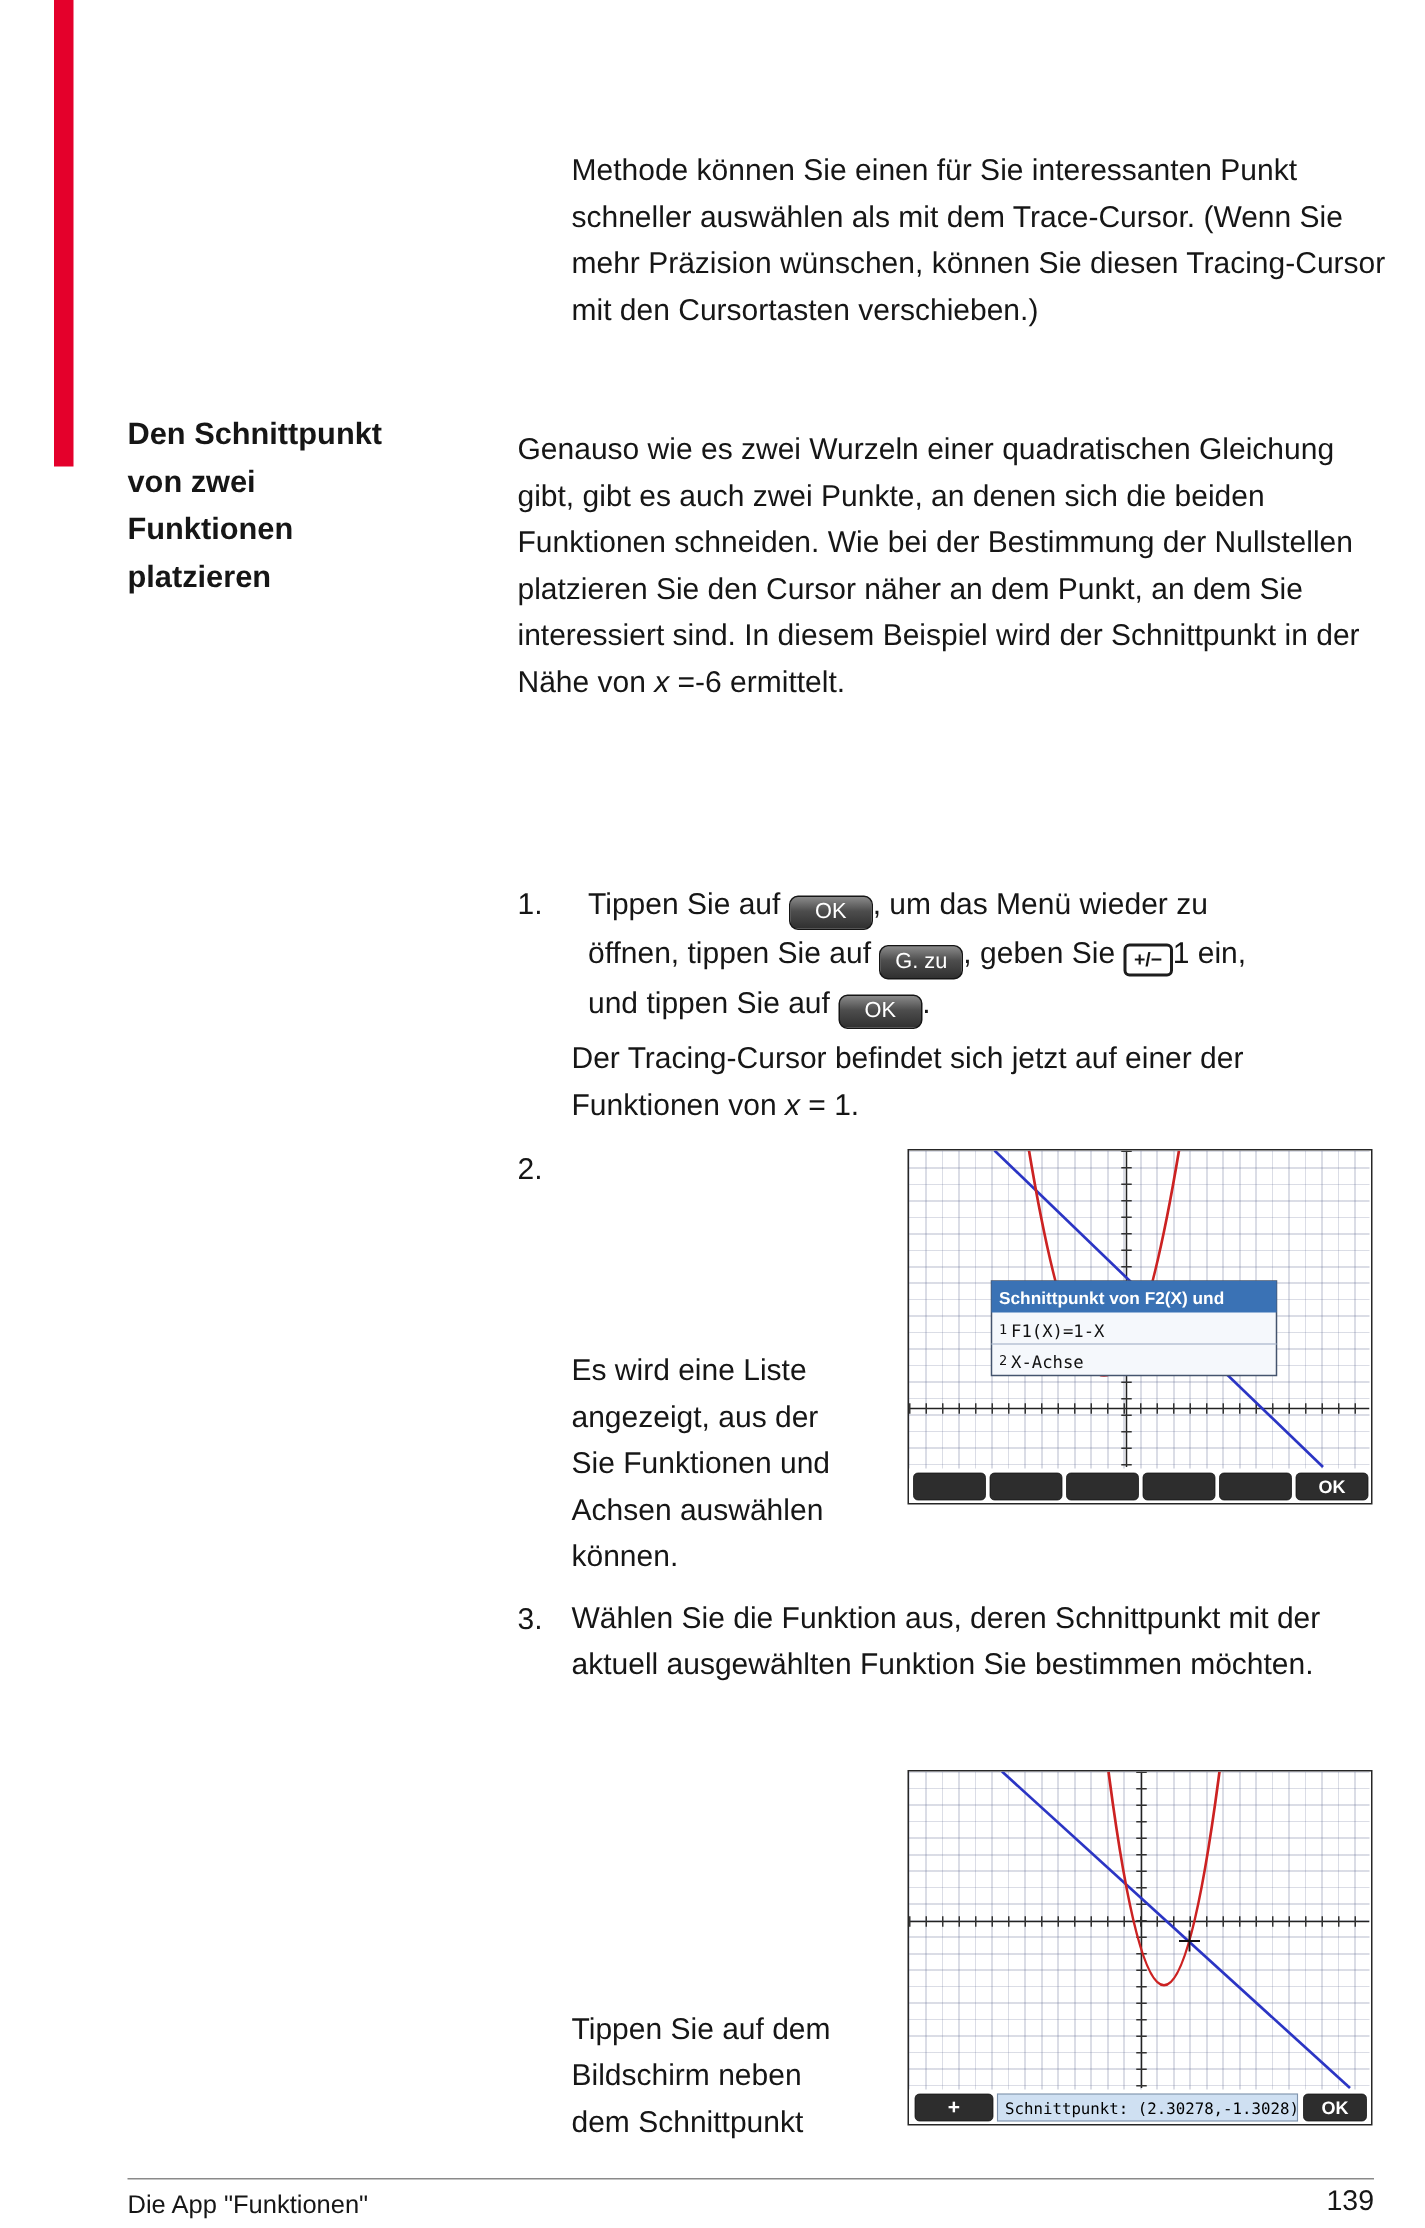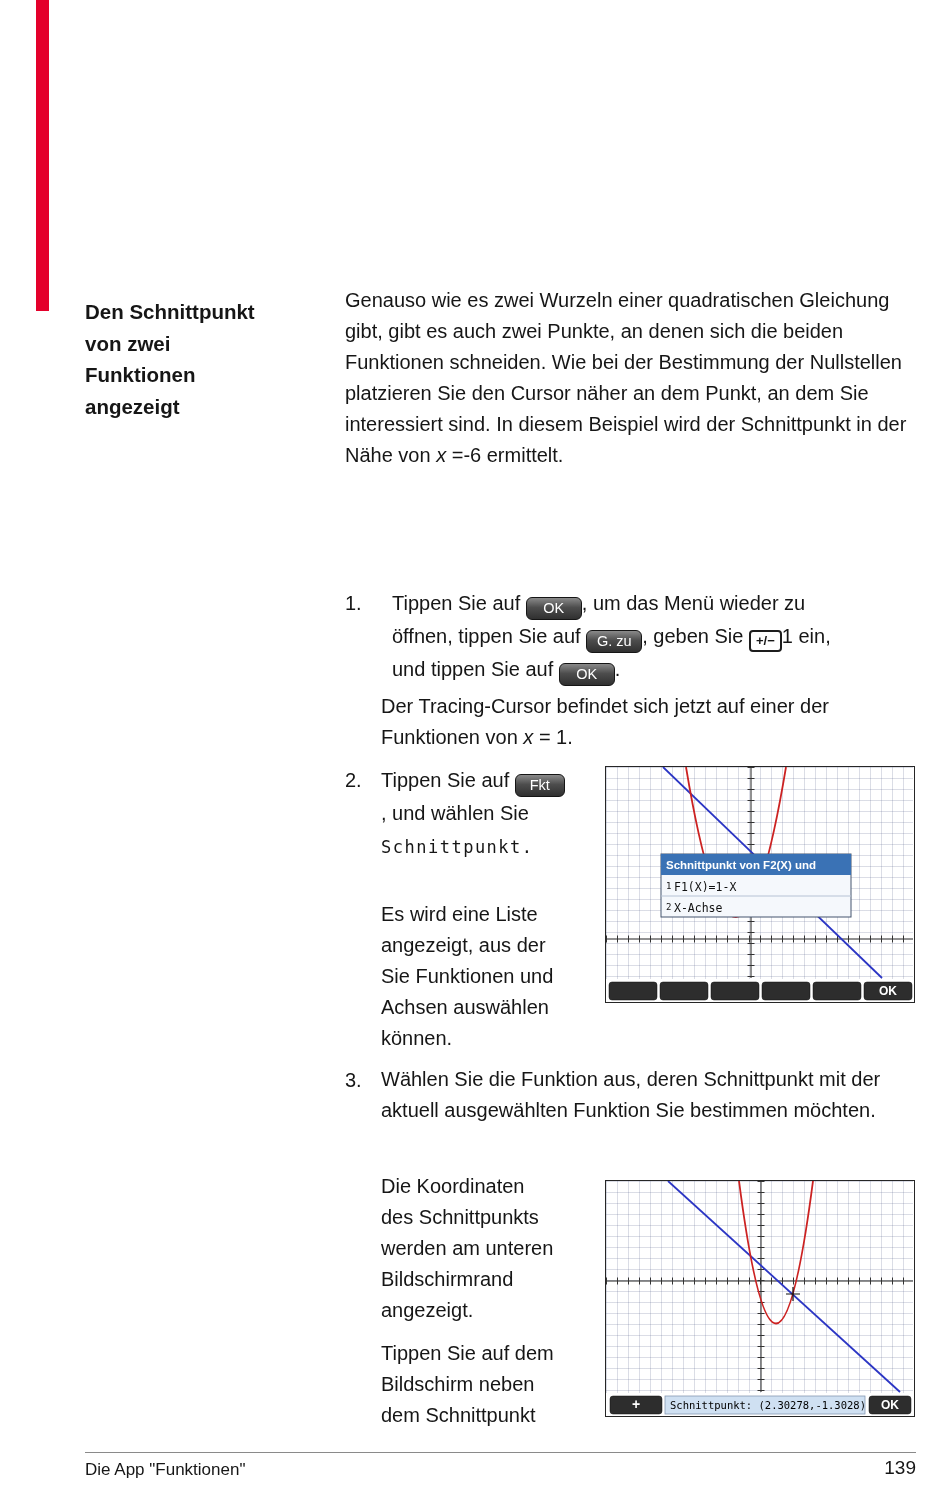--- a/index.html
+++ b/index.html
@@ -1,21 +1,21 @@
 <!DOCTYPE html>
 <html><head>
 <meta charset="utf-8">
 <style>
   html,body{margin:0;padding:0;background:#ffffff;}
   .page{position:relative;width:950px;height:1485px;background:#ffffff;overflow:hidden;
         font-family:"Liberation Sans","DejaVu Sans",sans-serif;color:#161616;}
   .red-bar{position:absolute;left:36px;top:0;width:13px;height:311px;background:#e4002b;}
   .txt{position:absolute;margin:0;font-size:20px;line-height:31px;}
   .step-num{position:absolute;margin:0;font-size:20px;line-height:31px;width:32px;}
-  .heading{position:absolute;left:85px;top:296px;font-size:20.5px;font-weight:700;line-height:31.5px;}
+  .heading{position:absolute;left:85px;top:274px;font-size:20.5px;font-weight:700;line-height:31.5px;}
   .var{font-style:italic;}
   .cmd-bold{font-weight:700;}
   .mono{font-family:"DejaVu Sans Mono",monospace;font-size:17px;letter-spacing:1.5px;}
   .sbtn{display:inline-block;min-width:56px;box-sizing:border-box;text-align:center;
         background:linear-gradient(180deg,#8a8a8a 0%,#4d4d4d 45%,#303030 100%);
         color:#fff;font-size:14.5px;line-height:21px;border:1px solid #151515;border-radius:6px;
         padding:0 9px;vertical-align:-3px;}
   .hwkey{display:inline-block;border:2px solid #1d1d1d;border-radius:4px;background:#fff;
         font-size:13px;line-height:16px;font-weight:700;padding:1px 5px;vertical-align:-2px;}
   .calc-shot{position:absolute;width:310px;height:237px;background:#fff;border:1.5px solid #262626;
@@ -39,45 +39,43 @@
   .footer-left{position:absolute;left:85px;top:1460px;font-size:17px;}
   .footer-right{position:absolute;right:34px;top:1457px;font-size:19px;}
 </style>
 </head>
 <body>
 
 <div class="page">
 
   <div class="red-bar"></div>
 
+  <p class="txt" style="left:381px;top:99px;width:543px;">Methode können Sie einen für Sie interessanten Punkt schneller auswählen als mit dem Trace-Cursor. (Wenn Sie mehr Präzision wünschen, können Sie diesen Tracing-Cursor mit den Cursortasten verschieben.)</p>
 
   <div class="heading">
     <div>Den Schnittpunkt</div>
     <div>von zwei</div>
     <div>Funktionen</div>
-    <div>angezeigt</div>
+    <div>platzieren</div>
   </div>
 
   <p class="txt" style="left:345px;top:285px;width:568px;">
     <span>Genauso wie es zwei Wurzeln einer quadratischen Gleichung gibt, gibt es auch zwei Punkte, an denen sich die beiden Funktionen schneiden. Wie bei der Bestimmung der Nullstellen platzieren Sie den Cursor näher an dem Punkt, an dem Sie interessiert sind. In diesem Beispiel wird der Schnittpunkt in der Nähe von </span><span class="var">x</span><span> =-6 ermittelt.</span>
   </p>
 
 
   <p class="step-num" style="left:345px;top:588px;">1.</p>
   <p class="txt" style="left:392px;top:587px;width:470px;line-height:33px;">
     <span>Tippen Sie auf </span><span class="sbtn">OK</span><span>, um das Menü wieder zu öffnen, tippen Sie auf </span><span class="sbtn">G. zu</span><span>, geben Sie </span><span class="hwkey">+/−</span><span>1 ein, und tippen Sie auf </span><span class="sbtn">OK</span><span>.</span>
   </p>
   <p class="txt" style="left:381px;top:691px;width:540px;">
     <span>Der Tracing-Cursor befindet sich jetzt auf einer der Funktionen von </span><span class="var">x</span><span> = 1.</span>
   </p>
 
   <p class="step-num" style="left:345px;top:765px;">2.</p>
-  <p class="txt" style="left:381px;top:764px;width:186px;line-height:33px;">
-    <span>Tippen Sie auf </span><span class="sbtn" style="min-width:50px;">Fkt</span><span>, und wählen Sie </span><span class="mono">Schnittpunkt.</span>
-  </p>
   <p class="txt" style="left:381px;top:899px;width:186px;">Es wird eine Liste angezeigt, aus der Sie Funktionen und Achsen auswählen können.</p>
 
   <div class="calc-shot" style="left:605px;top:766px;">
     <div class="grid-bg"></div>
     <svg class="plot" width="307" height="234" viewBox="0 0 307 234">
       <line class="axis" x1="0" y1="172" x2="307" y2="172"></line>
       <line class="ticks" x1="0" y1="172" x2="307" y2="172"></line>
       <line class="axis" x1="145" y1="0" x2="145" y2="211"></line>
       <line class="ticks" x1="145" y1="0" x2="145" y2="211"></line>
       <line class="curve" x1="57" y1="0" x2="276" y2="211" stroke="#2b35c4"></line>
@@ -101,21 +99,20 @@
         <rect class="softkey" x="156" y="215" width="48" height="18" rx="3"></rect>
         <rect class="softkey" x="207" y="215" width="48" height="18" rx="3"></rect>
         <rect class="softkey" x="258" y="215" width="48" height="18" rx="3"></rect>
         <text class="softkey-label" x="282" y="228">OK</text>
       </g>
     </svg>
   </div>
 
   <p class="step-num" style="left:345px;top:1065px;">3.</p>
   <p class="txt" style="left:381px;top:1064px;width:500px;">Wählen Sie die Funktion aus, deren Schnittpunkt mit der aktuell ausgewählten Funktion Sie bestimmen möchten.</p>
-  <p class="txt" style="left:381px;top:1171px;width:178px;">Die Koordinaten des Schnittpunkts werden am unteren Bildschirmrand angezeigt.</p>
   <p class="txt" style="left:381px;top:1338px;width:178px;">Tippen Sie auf dem Bildschirm neben dem Schnittpunkt</p>
 
   <div class="calc-shot" style="left:605px;top:1180px;">
     <div class="grid-bg"></div>
     <svg class="plot" width="307" height="234" viewBox="0 0 307 234">
       <line class="axis" x1="0" y1="100" x2="307" y2="100"></line>
       <line class="ticks" x1="0" y1="100" x2="307" y2="100"></line>
       <line class="axis" x1="155" y1="0" x2="155" y2="211"></line>
       <line class="ticks" x1="155" y1="0" x2="155" y2="211"></line>
       <line class="curve" x1="62" y1="0" x2="294" y2="211" stroke="#2b35c4"></line>

